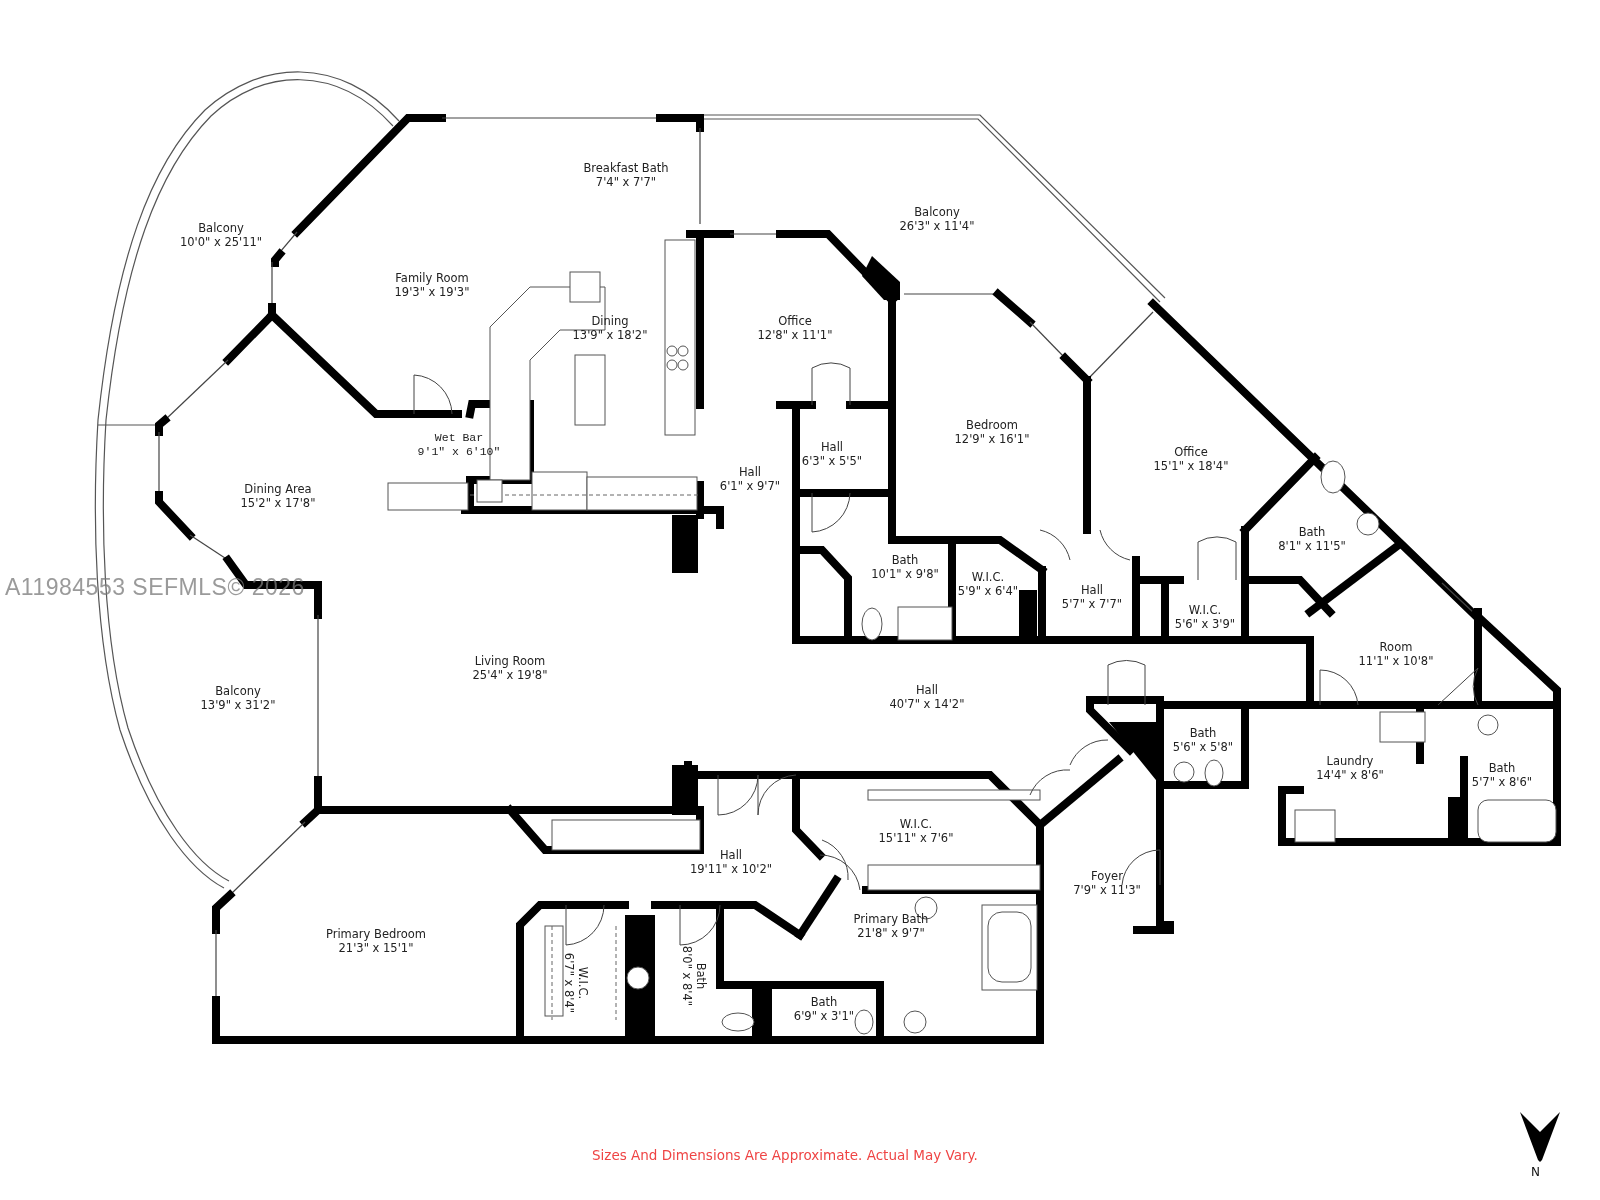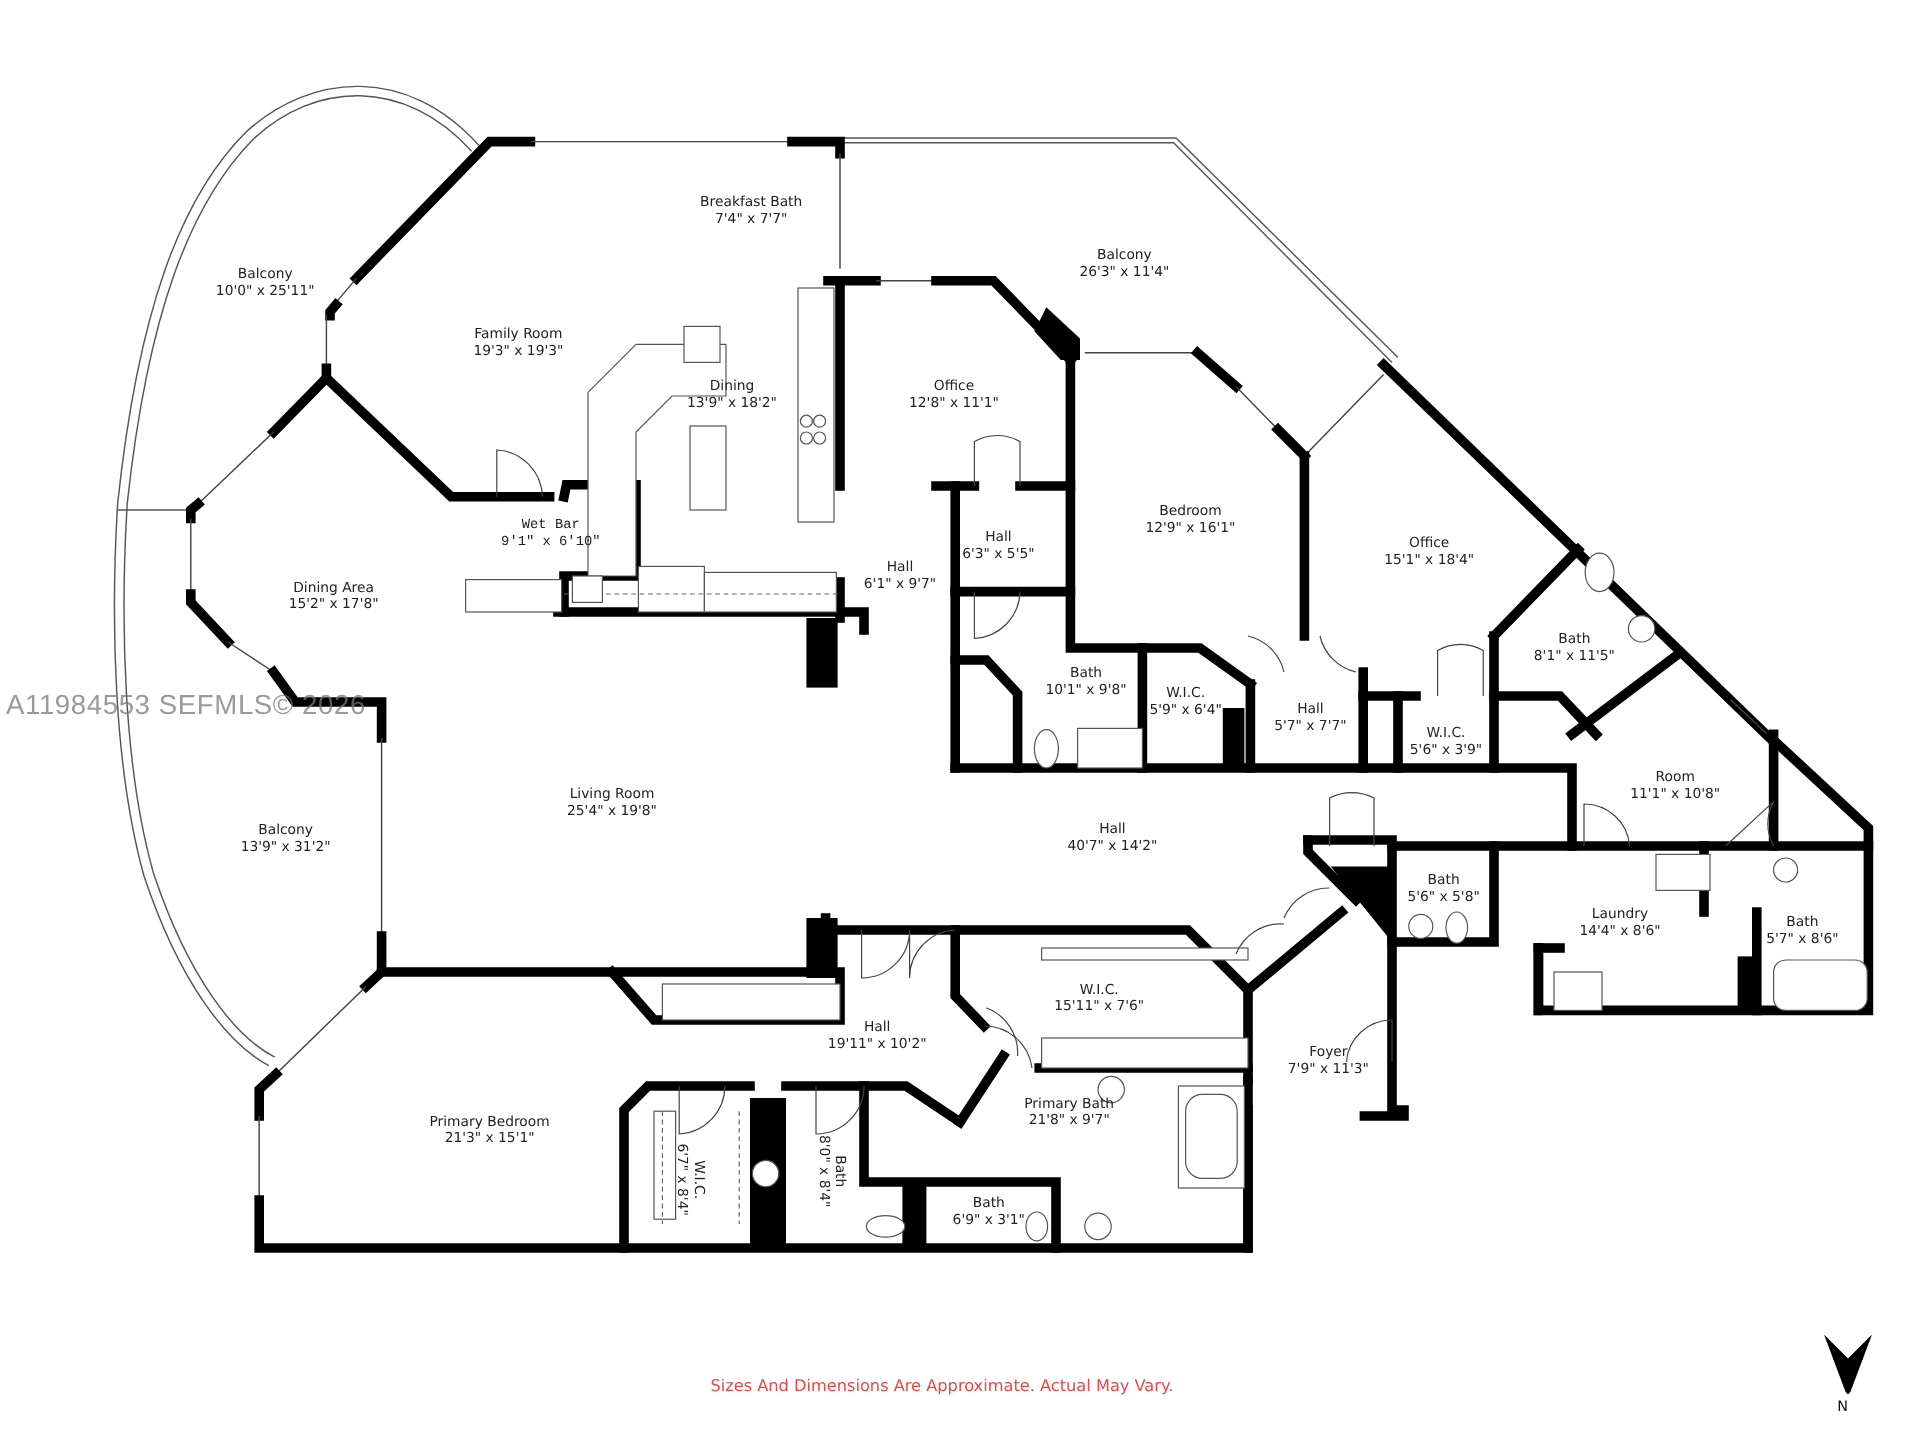--- a/index.html
+++ b/index.html
@@ -293,21 +293,21 @@
   <span class="dm">15'11" x 7'6"</span>
 </div>
 <div class="room-label" style="left:731px; top:848px;">
   <span class="nm">Hall</span>
   <span class="dm">19'11" x 10'2"</span>
 </div>
 <div class="room-label" style="left:1107px; top:869px;">
   <span class="nm">Foyer</span>
   <span class="dm">7'9" x 11'3"</span>
 </div>
-<div class="room-label" style="left:376px; top:927px;margin-left:32px;">
+<div class="room-label" style="left:376px; top:927px;">
   <span class="nm">Primary Bedroom</span>
   <span class="dm">21'3" x 15'1"</span>
 </div>
 <div class="room-label rot" style="left:576px; top:983px;">
   <span class="nm">W.I.C.</span>
   <span class="dm">6'7" x 8'4"</span>
 </div>
 <div class="room-label rot" style="left:694px; top:976px;">
   <span class="nm">Bath</span>
   <span class="dm">8'0" x 8'4"</span>

